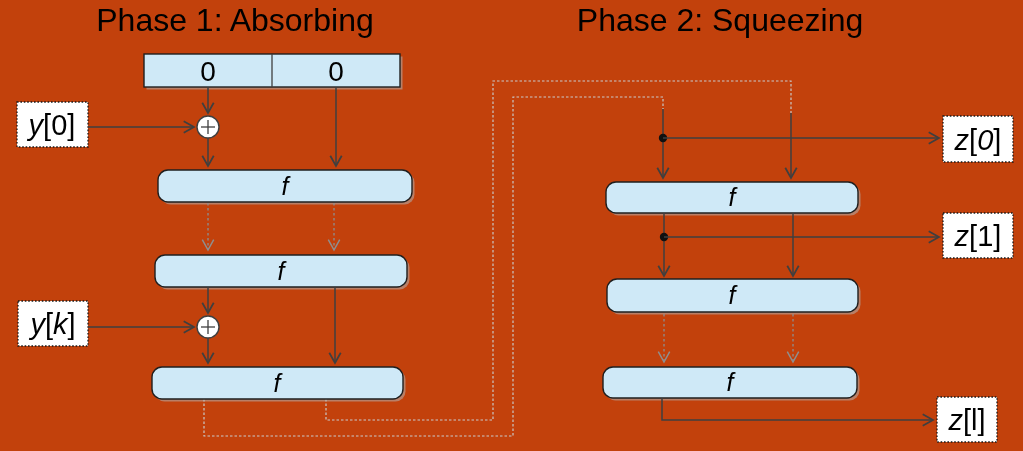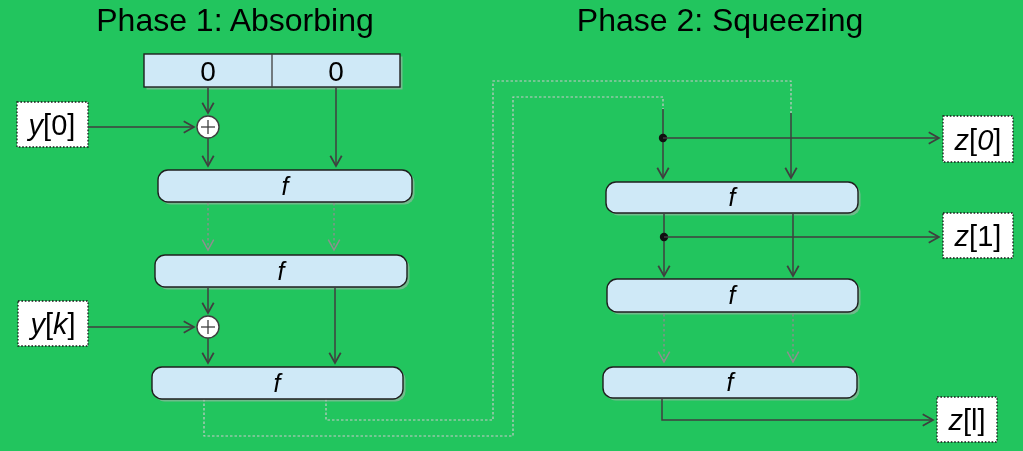--- a/index.html
+++ b/index.html
@@ -1,16 +1,16 @@
 <!DOCTYPE html>
 <html><head>
 <meta charset="utf-8">
 <style>
   html,body{margin:0;padding:0;background:#fff;}
-  #stage{position:relative;width:1023px;height:451px;background:#22c55e;overflow:hidden;
+  #stage{position:relative;width:1023px;height:451px;background:#c2410c;overflow:hidden;
          font-family:"Liberation Sans",sans-serif;}
   svg{display:block}
   .t-title{font:32px "Liberation Sans",sans-serif;fill:#000;}
   .t-zero{font:28px "Liberation Sans",sans-serif;fill:#000;}
   .t-f{font:italic 25px "Liberation Sans",sans-serif;fill:#000;}
   .t-lab{font:29px "Liberation Sans",sans-serif;fill:#000;}
   .v{font-style:italic;}
   .iv{font-style:italic;}
   .blue{fill:#cfe9f7;stroke:#1f1f1f;stroke-width:1.4;}
   .shadow{fill:#b3b3b3;opacity:.55;stroke:none;}

